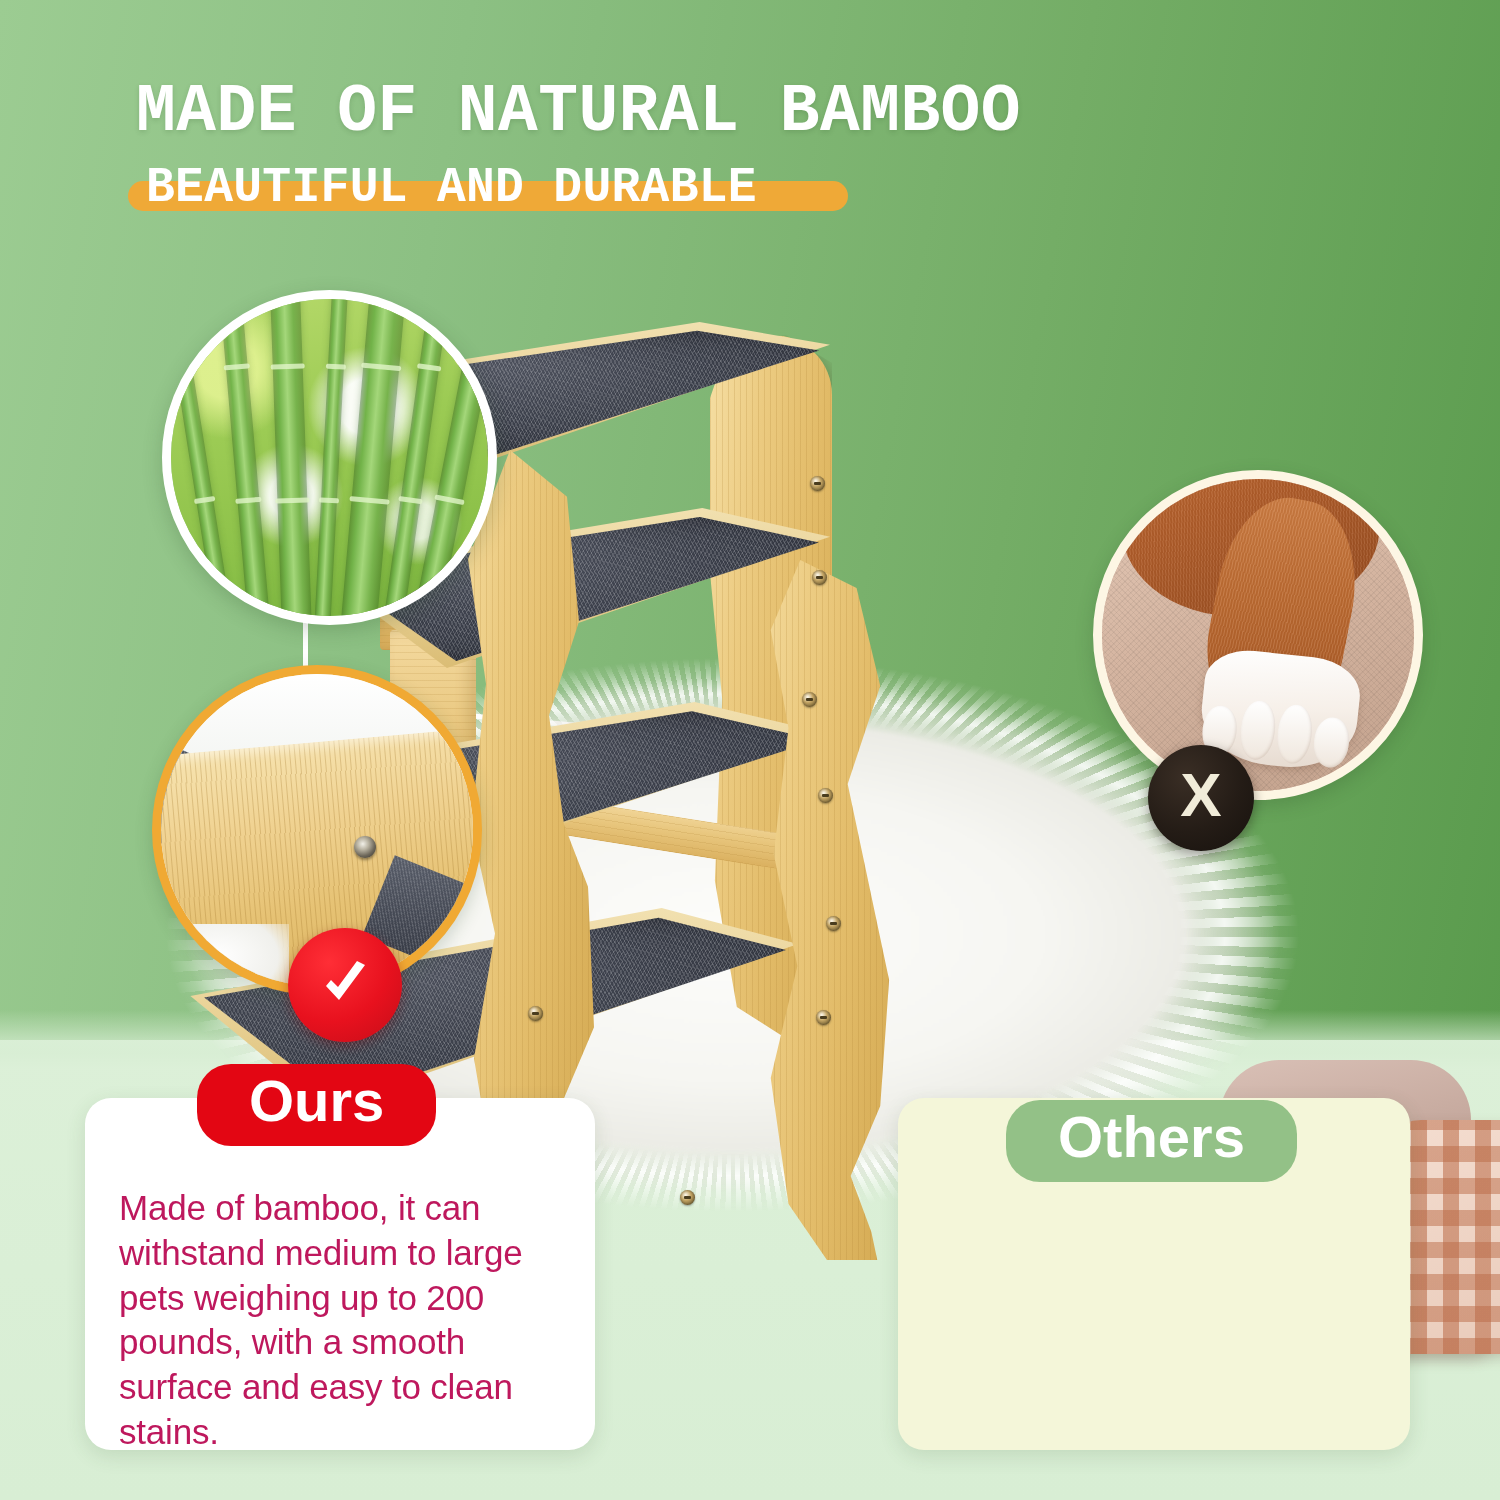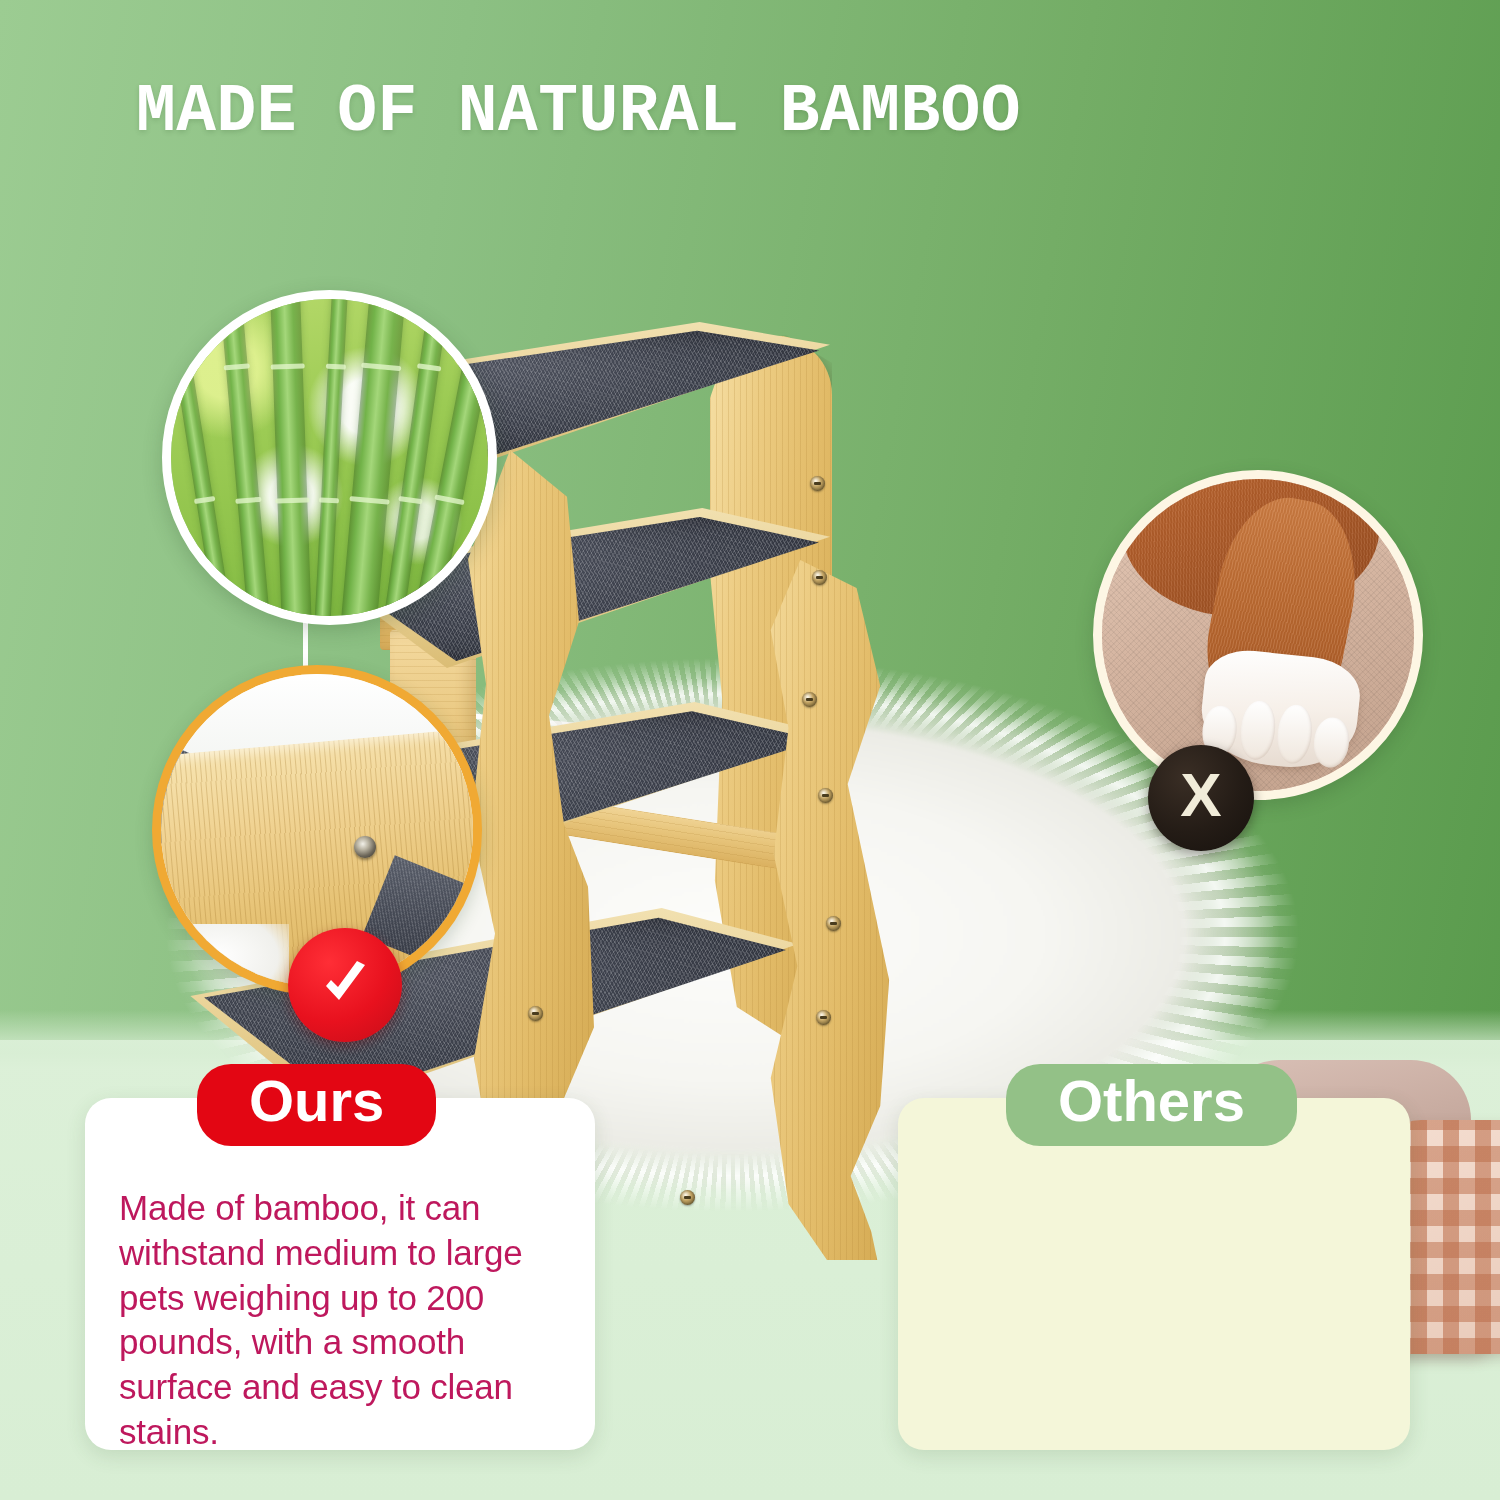--- a/index.html
+++ b/index.html
@@ -295,32 +295,36 @@
     box-shadow:0 6px 20px rgba(60,90,50,.14);
   }
   #badge-ours{ left:112px; background:#e30613; }
   #text-ours{ position:absolute; left:34px; top:88px; width:450px; }
 
   #card-others{
     left:898px; top:1098px; width:512px; height:352px;
     background:#f4f6d9;
     box-shadow:0 6px 20px rgba(60,90,50,.14);
   }
-  #badge-others{ left:108px; background:#93c187; }
+  #badge-others{ left:108px; background:#93c187;margin-top:36px; }
   #text-others{ position:absolute; left:36px; top:88px; width:450px; }
 </style>
 </head>
 <body>
 
 <div id="bg-top"></div>
 <div id="bg-bottom"></div>
 <div id="bg-blend"></div>
 
 <div id="headline-block">
   <div id="headline-main">MADE OF NATURAL BAMBOO</div>
+  <div id="subtitle-wrap">
+    <div id="subtitle-bar"></div>
+    <div id="headline-sub">BEAUTIFUL AND DURABLE</div>
+  </div>
 </div>
 
 <div class="connector" id="connector-vertical"></div>
 <div class="connector" id="connector-horizontal"></div>
 
 <div id="product-stage">
   <div id="rug"></div>
   <div id="rug-fringe"></div>
 
   <div id="stairs">

